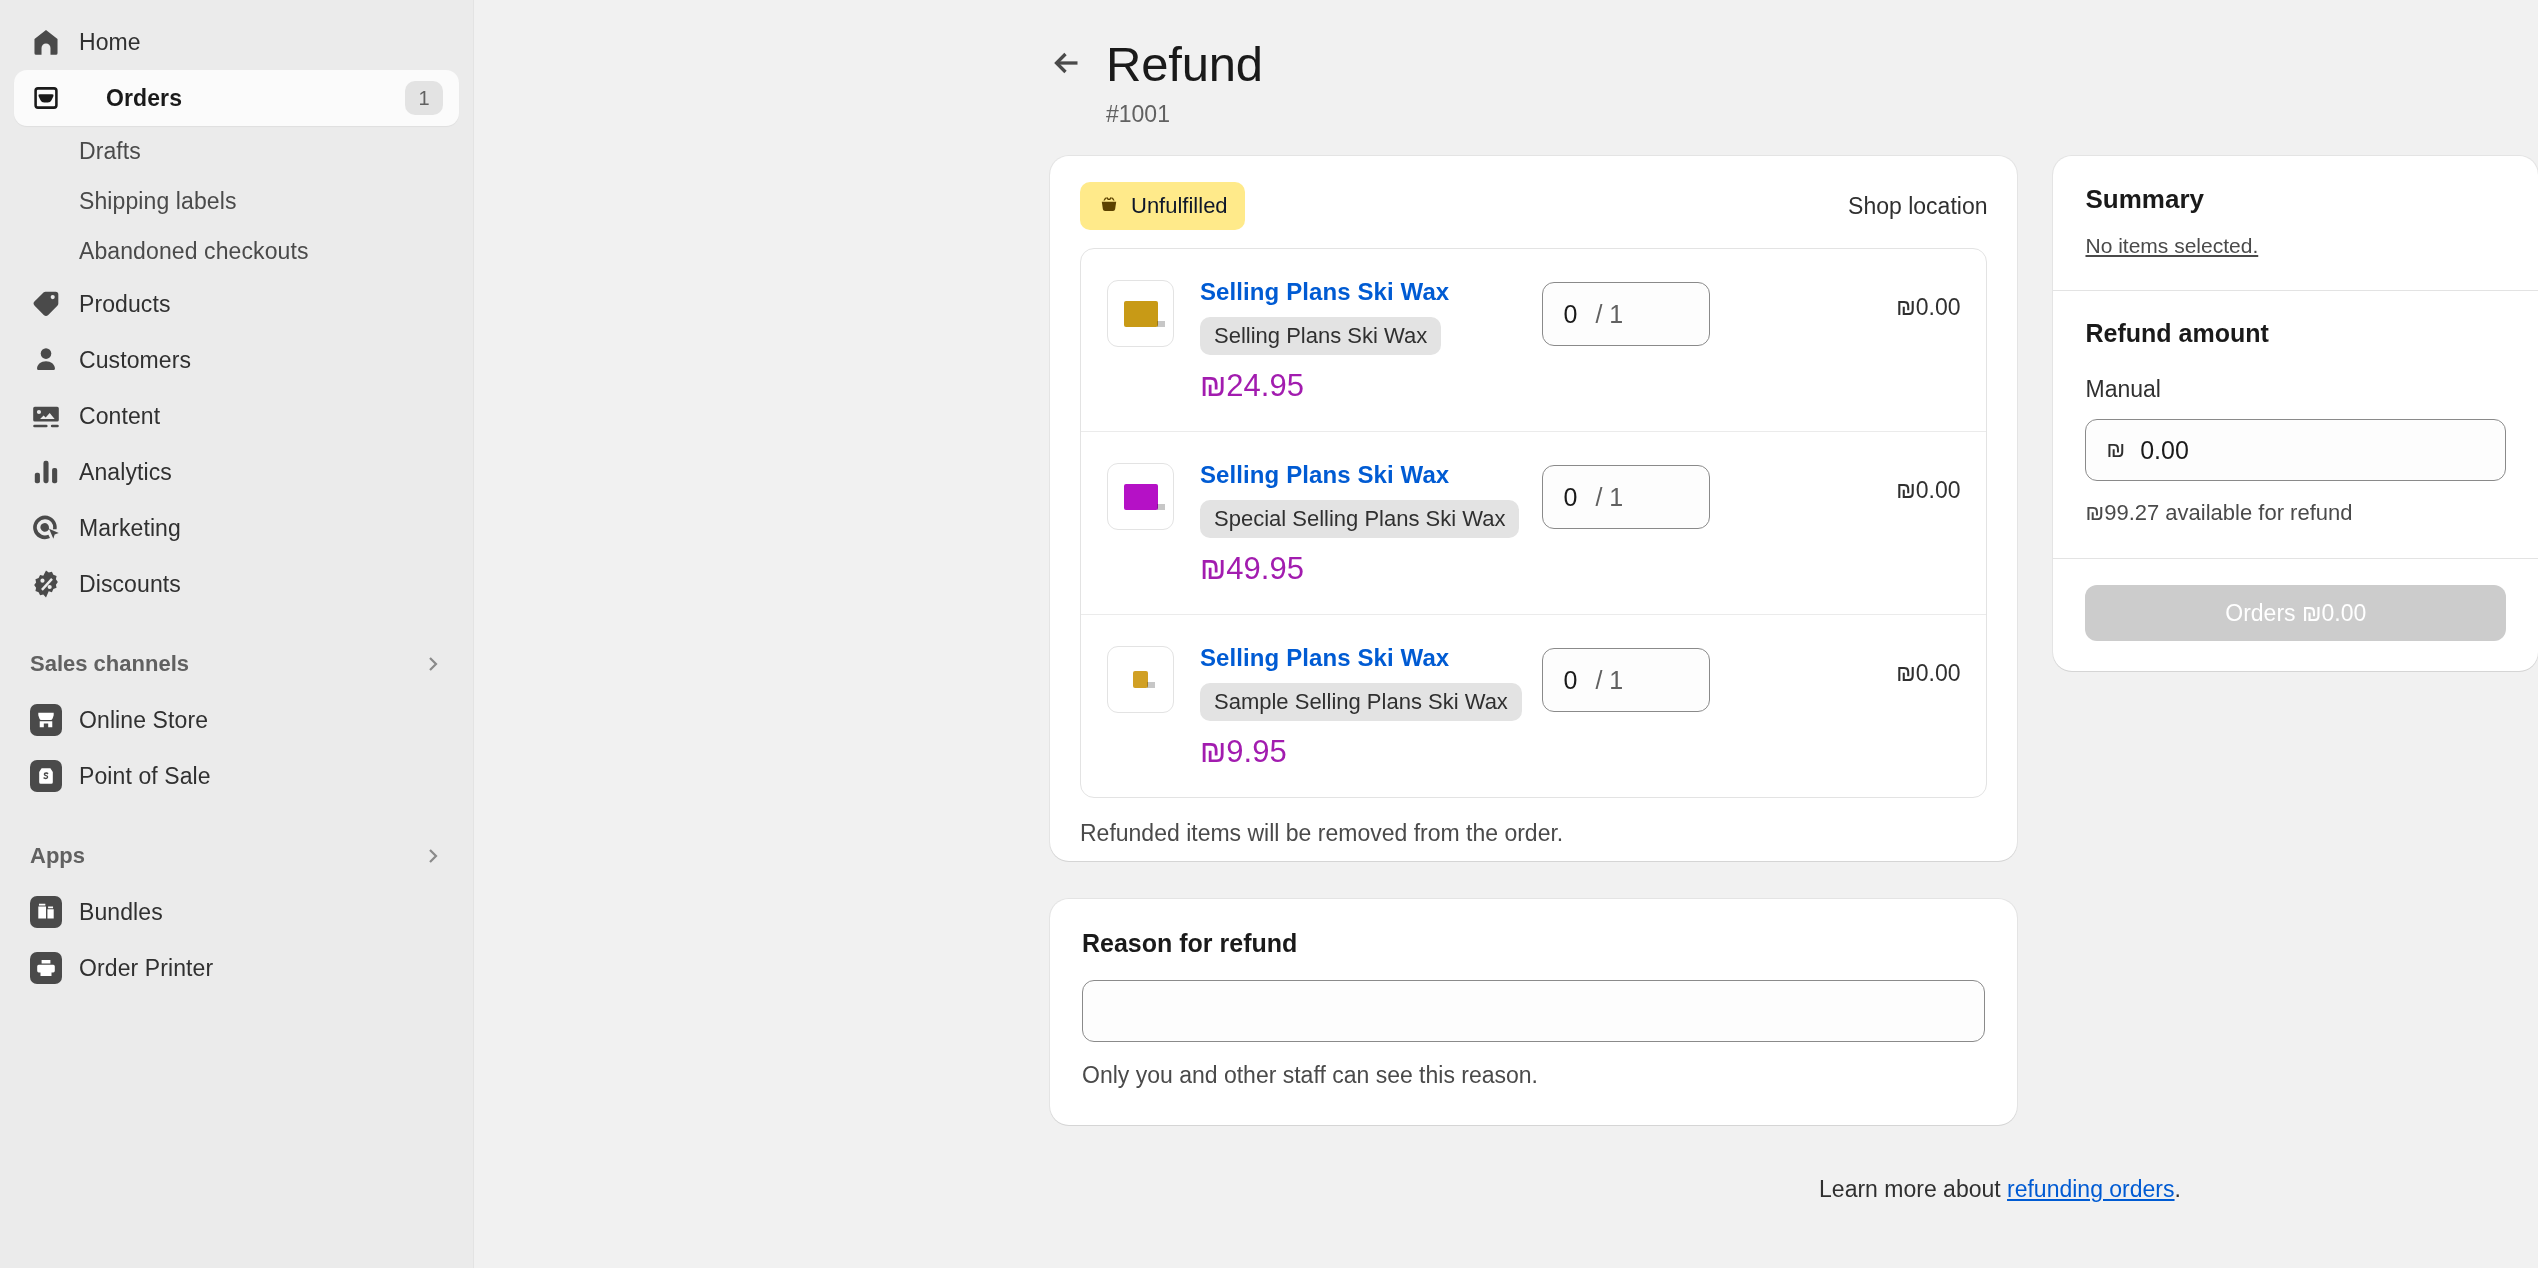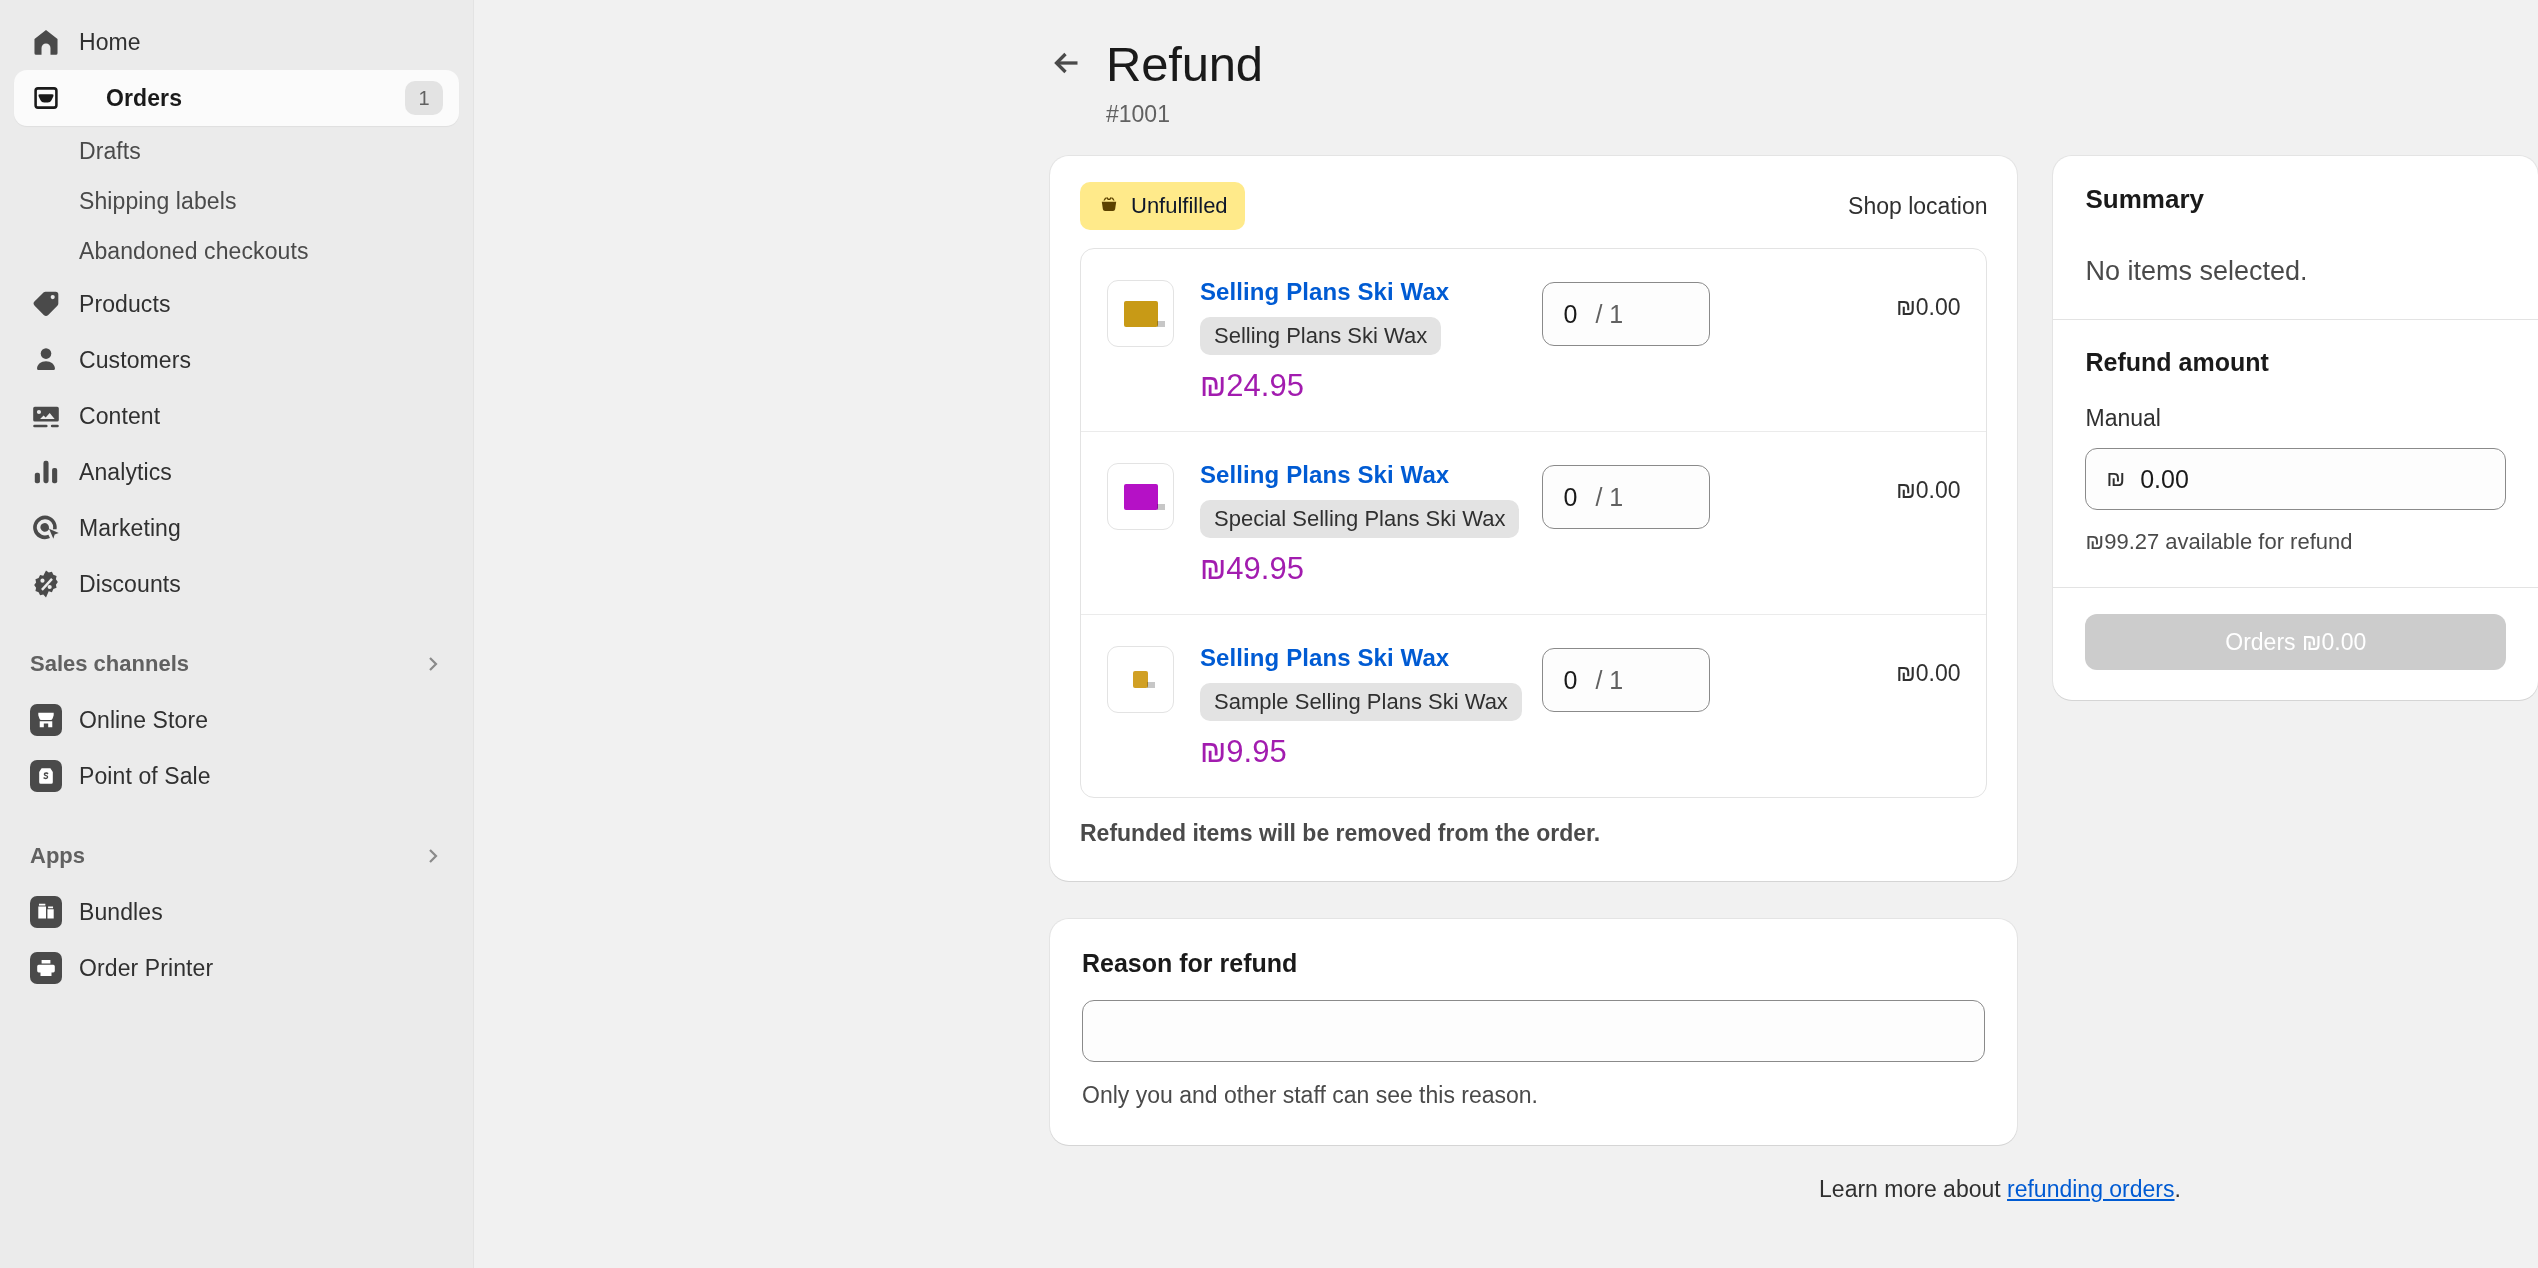--- a/index.html
+++ b/index.html
@@ -151,37 +151,37 @@
     padding: 0 20px; gap: 18px; cursor: text;
   }
   .qty-val { font-size: 25px; color: #1a1a1a; }
   .qty-max { font-size: 25px; color: #616161; }
 
   .item-total {
     width: 250px; text-align: right; font-size: 23px;
     color: #303030; padding-top: 18px;
   }
 
-  .card-note { padding: 22px 30px 34px 30px; font-size: 23px; color: #4a4a4a; font-weight: bold; }
+  .card-note { padding: 22px 30px 14px 30px; font-size: 23px; color: #4a4a4a; }
 
   .reason-card { margin-top: 38px; padding: 30px 32px 36px 32px; }
   .reason-title { font-size: 25px; font-weight: 700; color: #1a1a1a; }
   .reason-input {
     margin-top: 22px; width: 100%; height: 62px;
     border: 1px solid #8a8a8a; border-radius: 12px;
     background: #fdfdfd; font-size: 23px;
     padding: 0 18px; font-family: "Liberation Sans", sans-serif;
     color: #1a1a1a;
   }
   .reason-help { margin-top: 20px; font-size: 23px; color: #4a4a4a; }
 
   
   .sum-sec { padding: 28px 32px 32px 32px; }
   .sum-title { font-size: 26px; font-weight: 700; color: #1a1a1a; }
-  .sum-empty { font-size: 27px; color: #4a4a4a; margin-top: 41px; }
+  .sum-empty { font-size: 21px; color: #4a4a4a; margin-top: 19px; text-decoration: underline; }
   .divider { height: 1px; background: #e3e3e3; }
   .refund-title { font-size: 25px; font-weight: 700; color: #1a1a1a; }
   .manual-label { font-size: 23px; color: #303030; margin-top: 28px; }
   .amount-box {
     margin-top: 16px; height: 62px; width: 100%;
     border: 1px solid #8a8a8a; border-radius: 12px;
     background: #fdfdfd; display: flex; align-items: center;
     padding: 0 20px; gap: 15px; cursor: text;
   }
   .amount-cur { font-size: 22px; color: #303030; }

